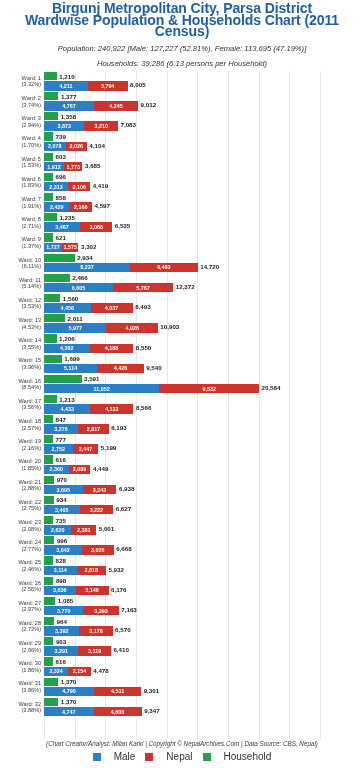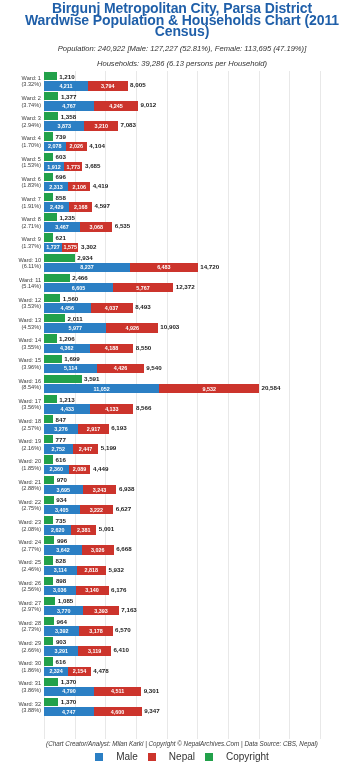--- a/index.html
+++ b/index.html
@@ -776,17 +776,17 @@
       <div class="legend-item">
         <span class="swatch" style="background: rgb(43, 127, 196);"></span>
         <span>Male</span>
       </div>
       <div class="legend-item">
         <span class="swatch" style="background: rgb(204, 52, 44);"></span>
         <span>Nepal</span>
       </div>
       <div class="legend-item">
         <span class="swatch" style="background: rgb(34, 161, 74);"></span>
-        <span>Copyright</span>
+        <span>Household</span>
       </div>
     </div>
 
 </div>
 
 </body></html>

